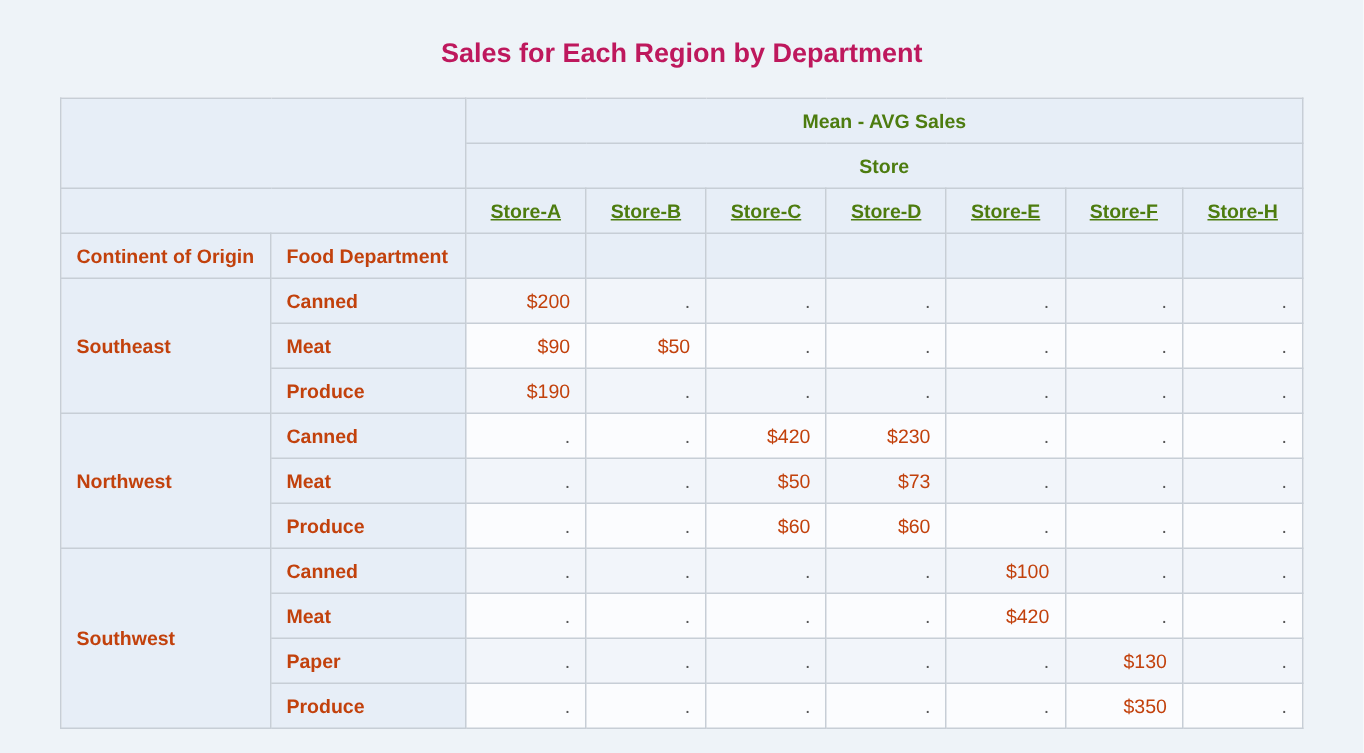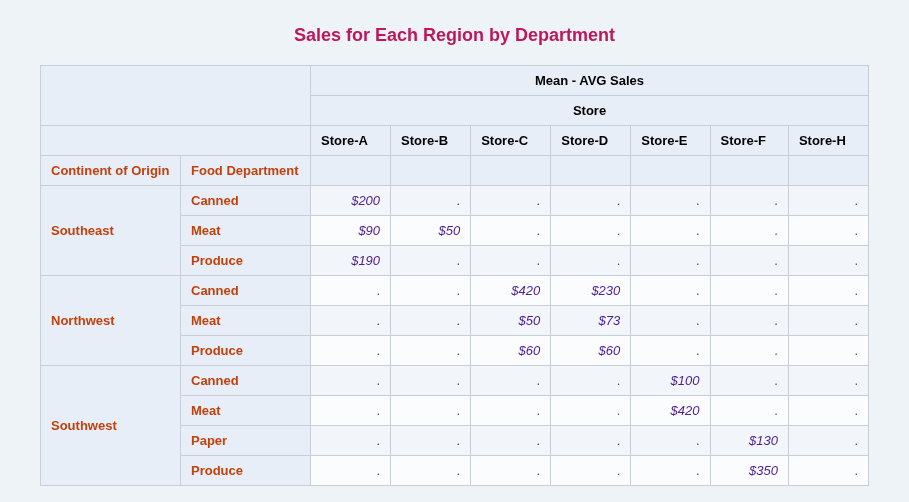--- a/index.html
+++ b/index.html
@@ -31,42 +31,42 @@
     color: #333;
   }
   th, td {
     border: 1px solid #c7ced6;
     padding: 7px 10px;
     text-align: left;
     vertical-align: middle;
   }
   thead th {
     background: #e7eef7;
-    color: #000000;
+    color: #4d7c0f;
     font-weight: bold;
     text-align: center;
   }
   thead th.col-head {
-    text-align: left;
+    text-align: center;
     white-space: nowrap;
+    text-decoration: underline;
   }
   tbody td.rowhead, tbody td.subhead {
     background: #e7eef7;
     color: #c2410c;
     font-weight: bold;
     text-align: left;
     width: 140px;
     white-space: nowrap;
   }
   tbody td.subhead { width: 130px; }
   tbody td.val {
     text-align: right;
-    color: #4c1d95;
+    color: #c2410c;
     white-space: nowrap;
-    font-style: italic;
   }
   tbody td.dot {
     text-align: right;
     color: #555;
     padding-right: 10px;
   }
   tbody tr:nth-child(odd) td.val,
   tbody tr:nth-child(odd) td.dot { background: #fbfcfe; }
   tbody tr:nth-child(even) td.val,
   tbody tr:nth-child(even) td.dot { background: #f2f5fa; }

